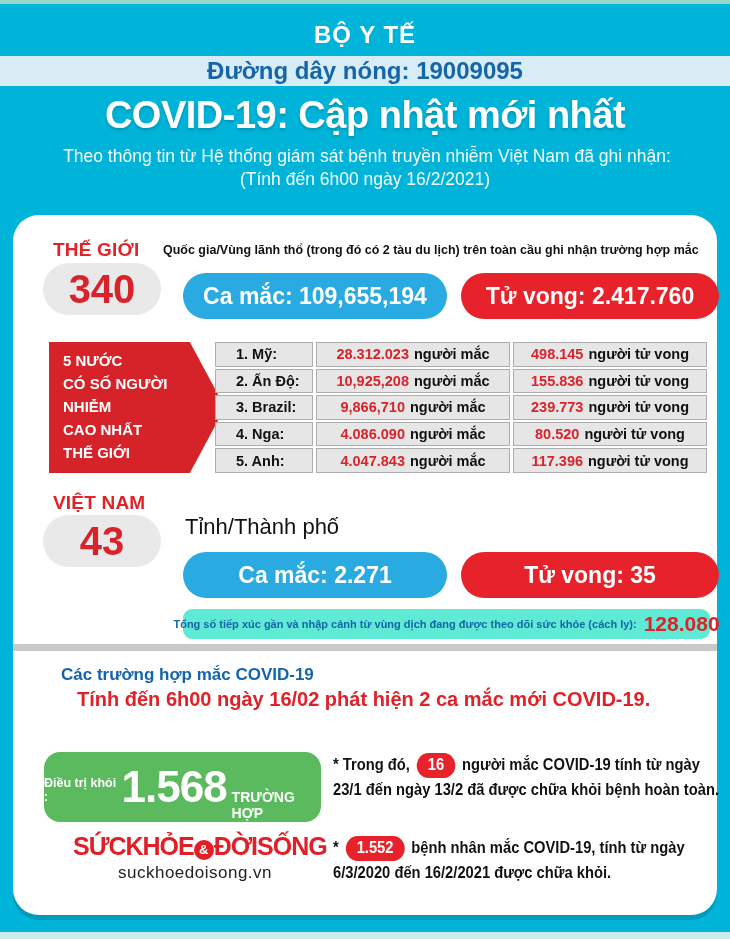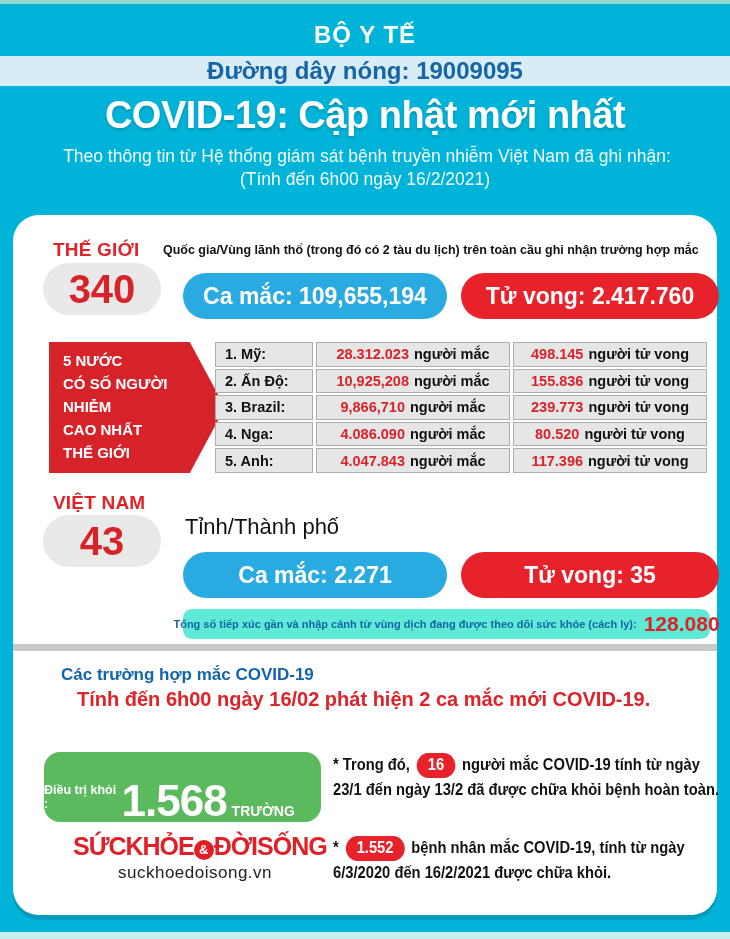--- a/index.html
+++ b/index.html
@@ -45,21 +45,21 @@
   .banner { left:36px; top:127px; width:176px; height:131px; background:#d6232a;
     clip-path:polygon(0 0, 80% 0, 100% 50%, 80% 100%, 0 100%);
     padding:7px 0 0 14px; }
   .banner div { color:#fff; font-size:15px; font-weight:800; line-height:23px; }
 
   .ctable { left:202px; top:127px; width:492px; height:131px; display:grid;
     grid-template-rows:repeat(5, 1fr); row-gap:2px; }
   .crow { display:grid; grid-template-columns:98px 194px 194px; column-gap:3px; }
   .cell { background:#e6e6e6; border:1px solid #adadad; display:flex;
     align-items:center; font-size:14.5px; font-weight:700; }
-  .cell.country { padding-left:9px; color:#111; }
+  .cell.country { padding-left:20px; color:#111; }
   .cell.num { justify-content:center; gap:5px; white-space:nowrap; }
   .cell .v { color:#d8232a; }
   .cell .l { color:#111; }
 
   .vn-label { left:40px; top:277px; }
   .vn-pill  { left:30px; top:300px; width:118px; height:52px; }
   .vn-unit  { left:172px; top:299px; color:#111; font-size:22px; font-weight:400; }
   .vn-cases  { left:170px; top:337px; width:264px; height:46px; }
   .vn-deaths { left:448px; top:337px; width:258px; height:46px; }
   .qbar { left:170px; top:394px; width:527px; height:30px; background:#5eead4;
@@ -69,21 +69,21 @@
   .qbar .qv { color:#e02228; font-size:21px; font-weight:800; }
 
   .divider { left:0; top:429px; width:704px; height:7px; background:#c9c9c9; }
 
   .cases-heading { left:48px; top:450px; color:#1464ac; font-size:17px; font-weight:800; }
   .update-line { left:64px; top:473px; color:#e02228; font-size:20px;
     font-weight:600; white-space:nowrap; }
 
   .green-box { left:31px; top:537px; width:277px; height:70px; background:#5bb95e;
     border-radius:16px; display:flex; align-items:baseline; justify-content:center;
-    gap:5px; color:#fff; padding-top:14px; }
+    gap:5px; color:#fff; padding-top:0; }
   .green-box .gl { font-size:12.5px; font-weight:700; align-self:center; margin-top:6px; }
   .green-box .gv { font-size:44px; font-weight:800; letter-spacing:-1px; line-height:70px; }
   .green-box .gu { font-size:14px; font-weight:600; }
 
   .note { left:320px; top:538px; width:420px; color:#111; font-size:16px;
     font-weight:700; line-height:1.55; transform:scaleX(.92); transform-origin:left top; }
   .note2 { top:621px; }
   .badge { display:inline-block; background:#e8222b; color:#fff; border-radius:14px;
     padding:0 12px; font-weight:800; margin:0 3px; }
 

